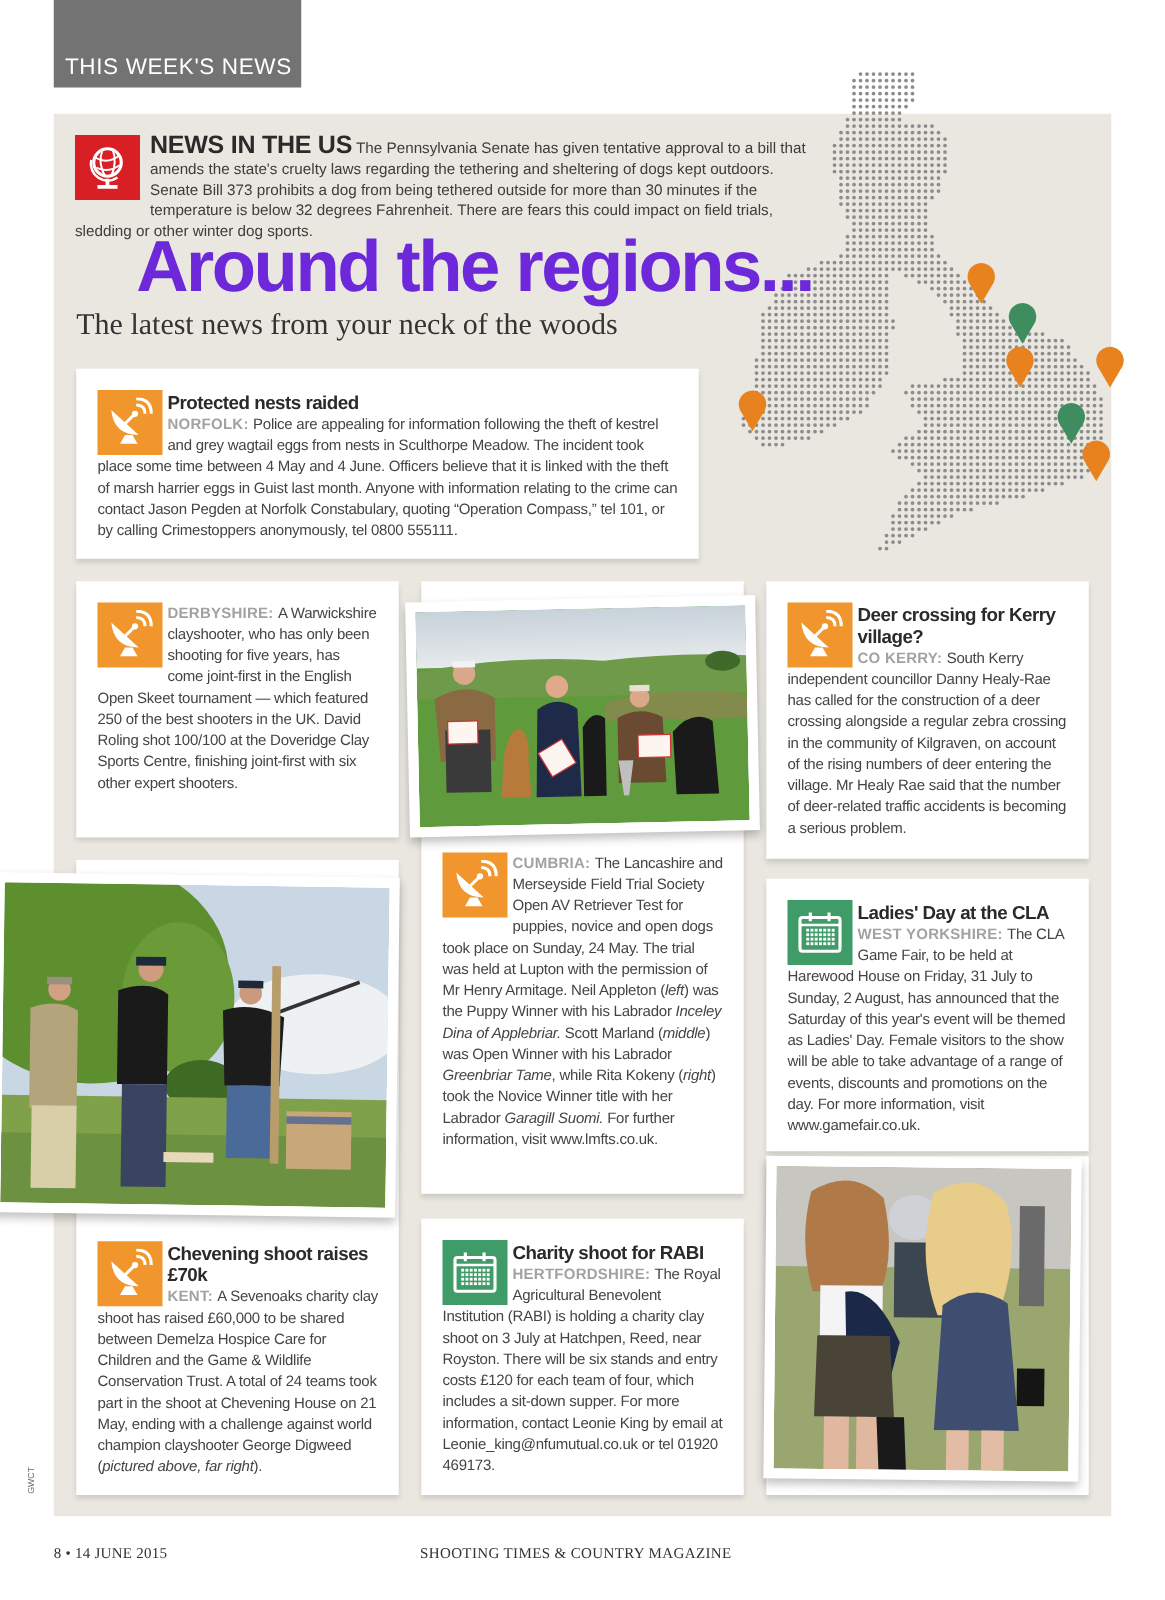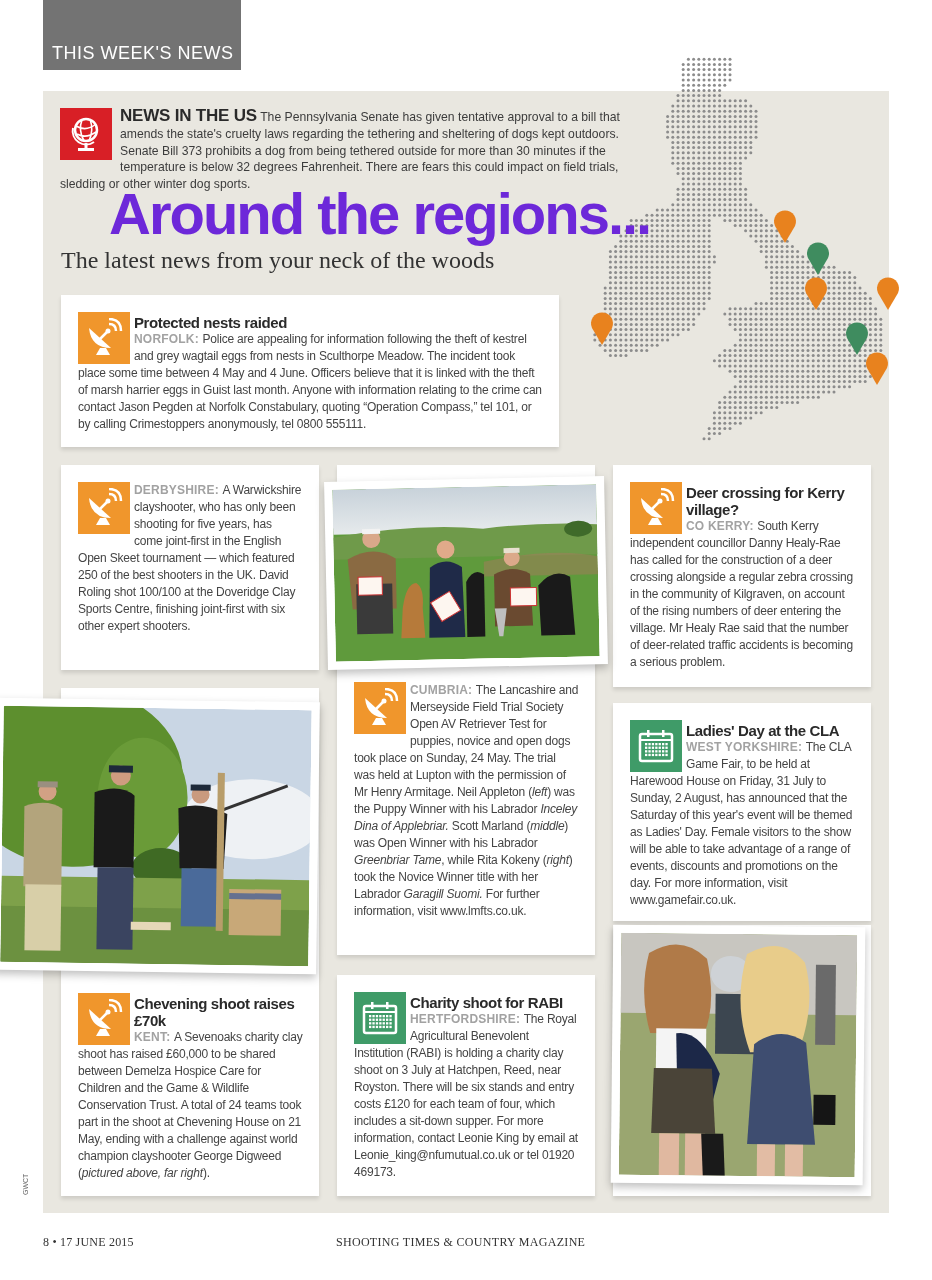--- a/index.html
+++ b/index.html
@@ -14,21 +14,21 @@
   }
 
   .panel {
     position: absolute; left: 43px; top: 91px; width: 846px; height: 1122px;
     background: #e9e7e0;
   }
 
   
   .us-news { position: absolute; left: 60px; top: 108px; width: 600px; font-size: 12.2px; line-height: 16.8px; color: #3c3c3c; }
   .us-icon { float: left; width: 52px; height: 52px; background: #d81f26; margin: 0 8px 2px 0; display: flex; align-items: center; justify-content: center; }
-  .us-title { font-weight: bold; font-size: 17px; color: #2a2a2a; letter-spacing: -0.2px; }
+  .us-title { font-weight: bold; font-size: 20px; color: #2a2a2a; letter-spacing: -0.2px; }
 
   .headline { position: absolute; left: 61px; top: 180px; font-family: "Liberation Sans", sans-serif; font-weight: bold; font-size: 58px; letter-spacing: -2px; color: #6d28d9; margin-left: 48px; }
   .subhead { position: absolute; left: 61px; top: 247px; font-family: "Liberation Serif", serif; font-size: 24px; color: #333; }
 
   
   .map { position: absolute; left: 570px; top: 50px; width: 350px; height: 400px; }
 
   
   .card {
     position: absolute; background: #ffffff;
@@ -2033,14 +2033,14 @@
       <path d="M126 20 Q160 0 184 28 Q196 70 178 118 L130 118 Q112 70 126 20 Z" fill="#e8cc8a"></path>
       <path d="M134 110 Q160 90 186 108 L196 210 L128 210 Z" fill="#3e4d70"></path>
       <rect x="138" y="210" width="18" height="32" fill="#e2bca4"></rect>
       <rect x="166" y="210" width="18" height="32" fill="#e2bca4"></rect>
       <rect x="194" y="160" width="22" height="30" fill="#151515"></rect>
     </svg>
   </div>
 </div>
 
 <div class="credit">GWCT</div>
-<div class="footer-left">8 • 17 JUNE 2015</div>
+<div class="footer-left">8 • 14 JUNE 2015</div>
 <div class="footer-center">SHOOTING TIMES &amp; COUNTRY MAGAZINE</div>
 
 </body></html>

